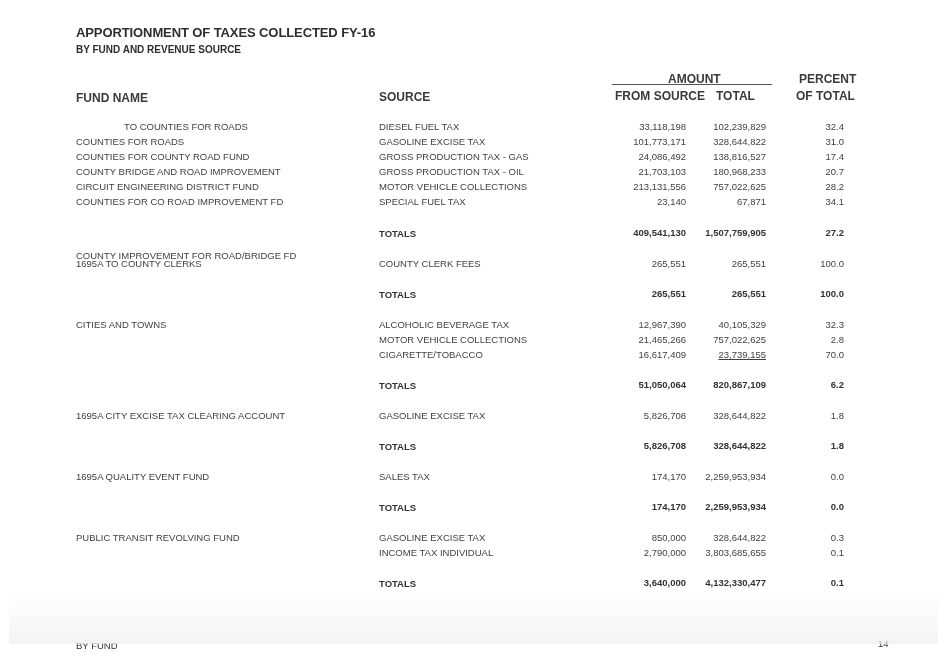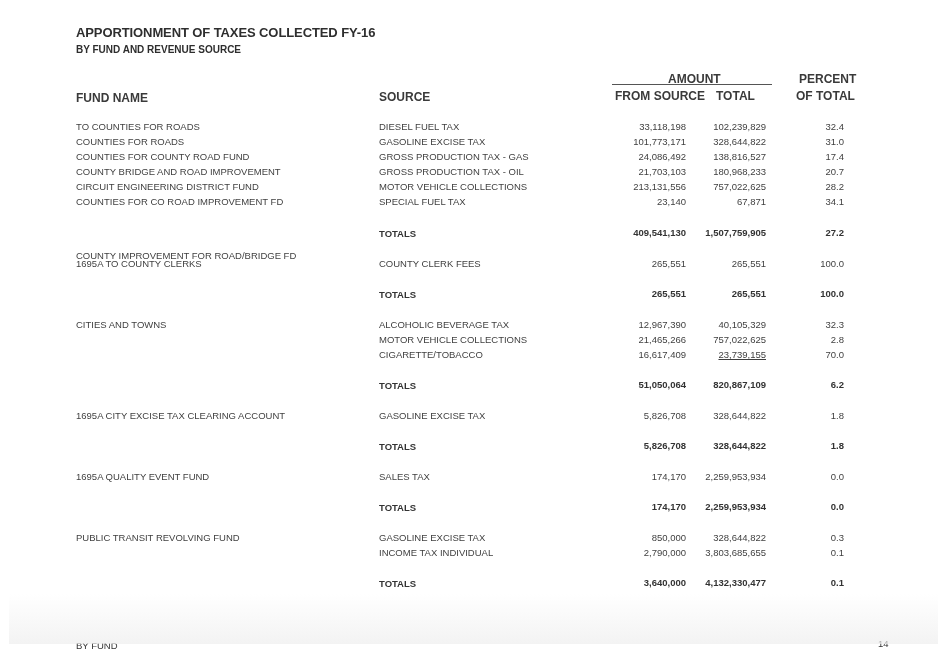--- a/index.html
+++ b/index.html
@@ -48,21 +48,21 @@
 
   <div class="hdr" style="left:67px; top:91px;">FUND NAME</div>
   <div class="hdr" style="left:370px; top:90px;">SOURCE</div>
   <div class="hdr" style="left:659px; top:72px;">AMOUNT</div>
   <div class="hdr-amount-rule"></div>
   <div class="hdr" style="left:606px; top:89px;">FROM SOURCE</div>
   <div class="hdr" style="left:707px; top:89px;">TOTAL</div>
   <div class="hdr" style="left:790px; top:72px;">PERCENT</div>
   <div class="hdr" style="left:787px; top:89px;">OF TOTAL</div>
 
-  <div class="cell fund" style="top:121px;">TO COUNTIES FOR ROADS</div>
+  <div class="cell fund" style="top:121px;margin-left:48px;">TO COUNTIES FOR ROADS</div>
   <div class="cell fund" style="top:136px;">COUNTIES FOR ROADS</div>
   <div class="cell fund" style="top:151px;">COUNTIES FOR COUNTY ROAD FUND</div>
   <div class="cell fund" style="top:166px;">COUNTY BRIDGE AND ROAD IMPROVEMENT</div>
   <div class="cell fund" style="top:181px;">CIRCUIT ENGINEERING DISTRICT FUND</div>
   <div class="cell fund" style="top:196px;">COUNTIES FOR CO ROAD IMPROVEMENT FD</div>
   <div class="cell fund" style="top:211px;margin-top:39px;">COUNTY IMPROVEMENT FOR ROAD/BRIDGE FD</div>
 
   <div>
     <div class="cell src" style="top:121px;">DIESEL FUEL TAX</div>
     <div class="cell num1" style="top:121px;">33,118,198</div>

